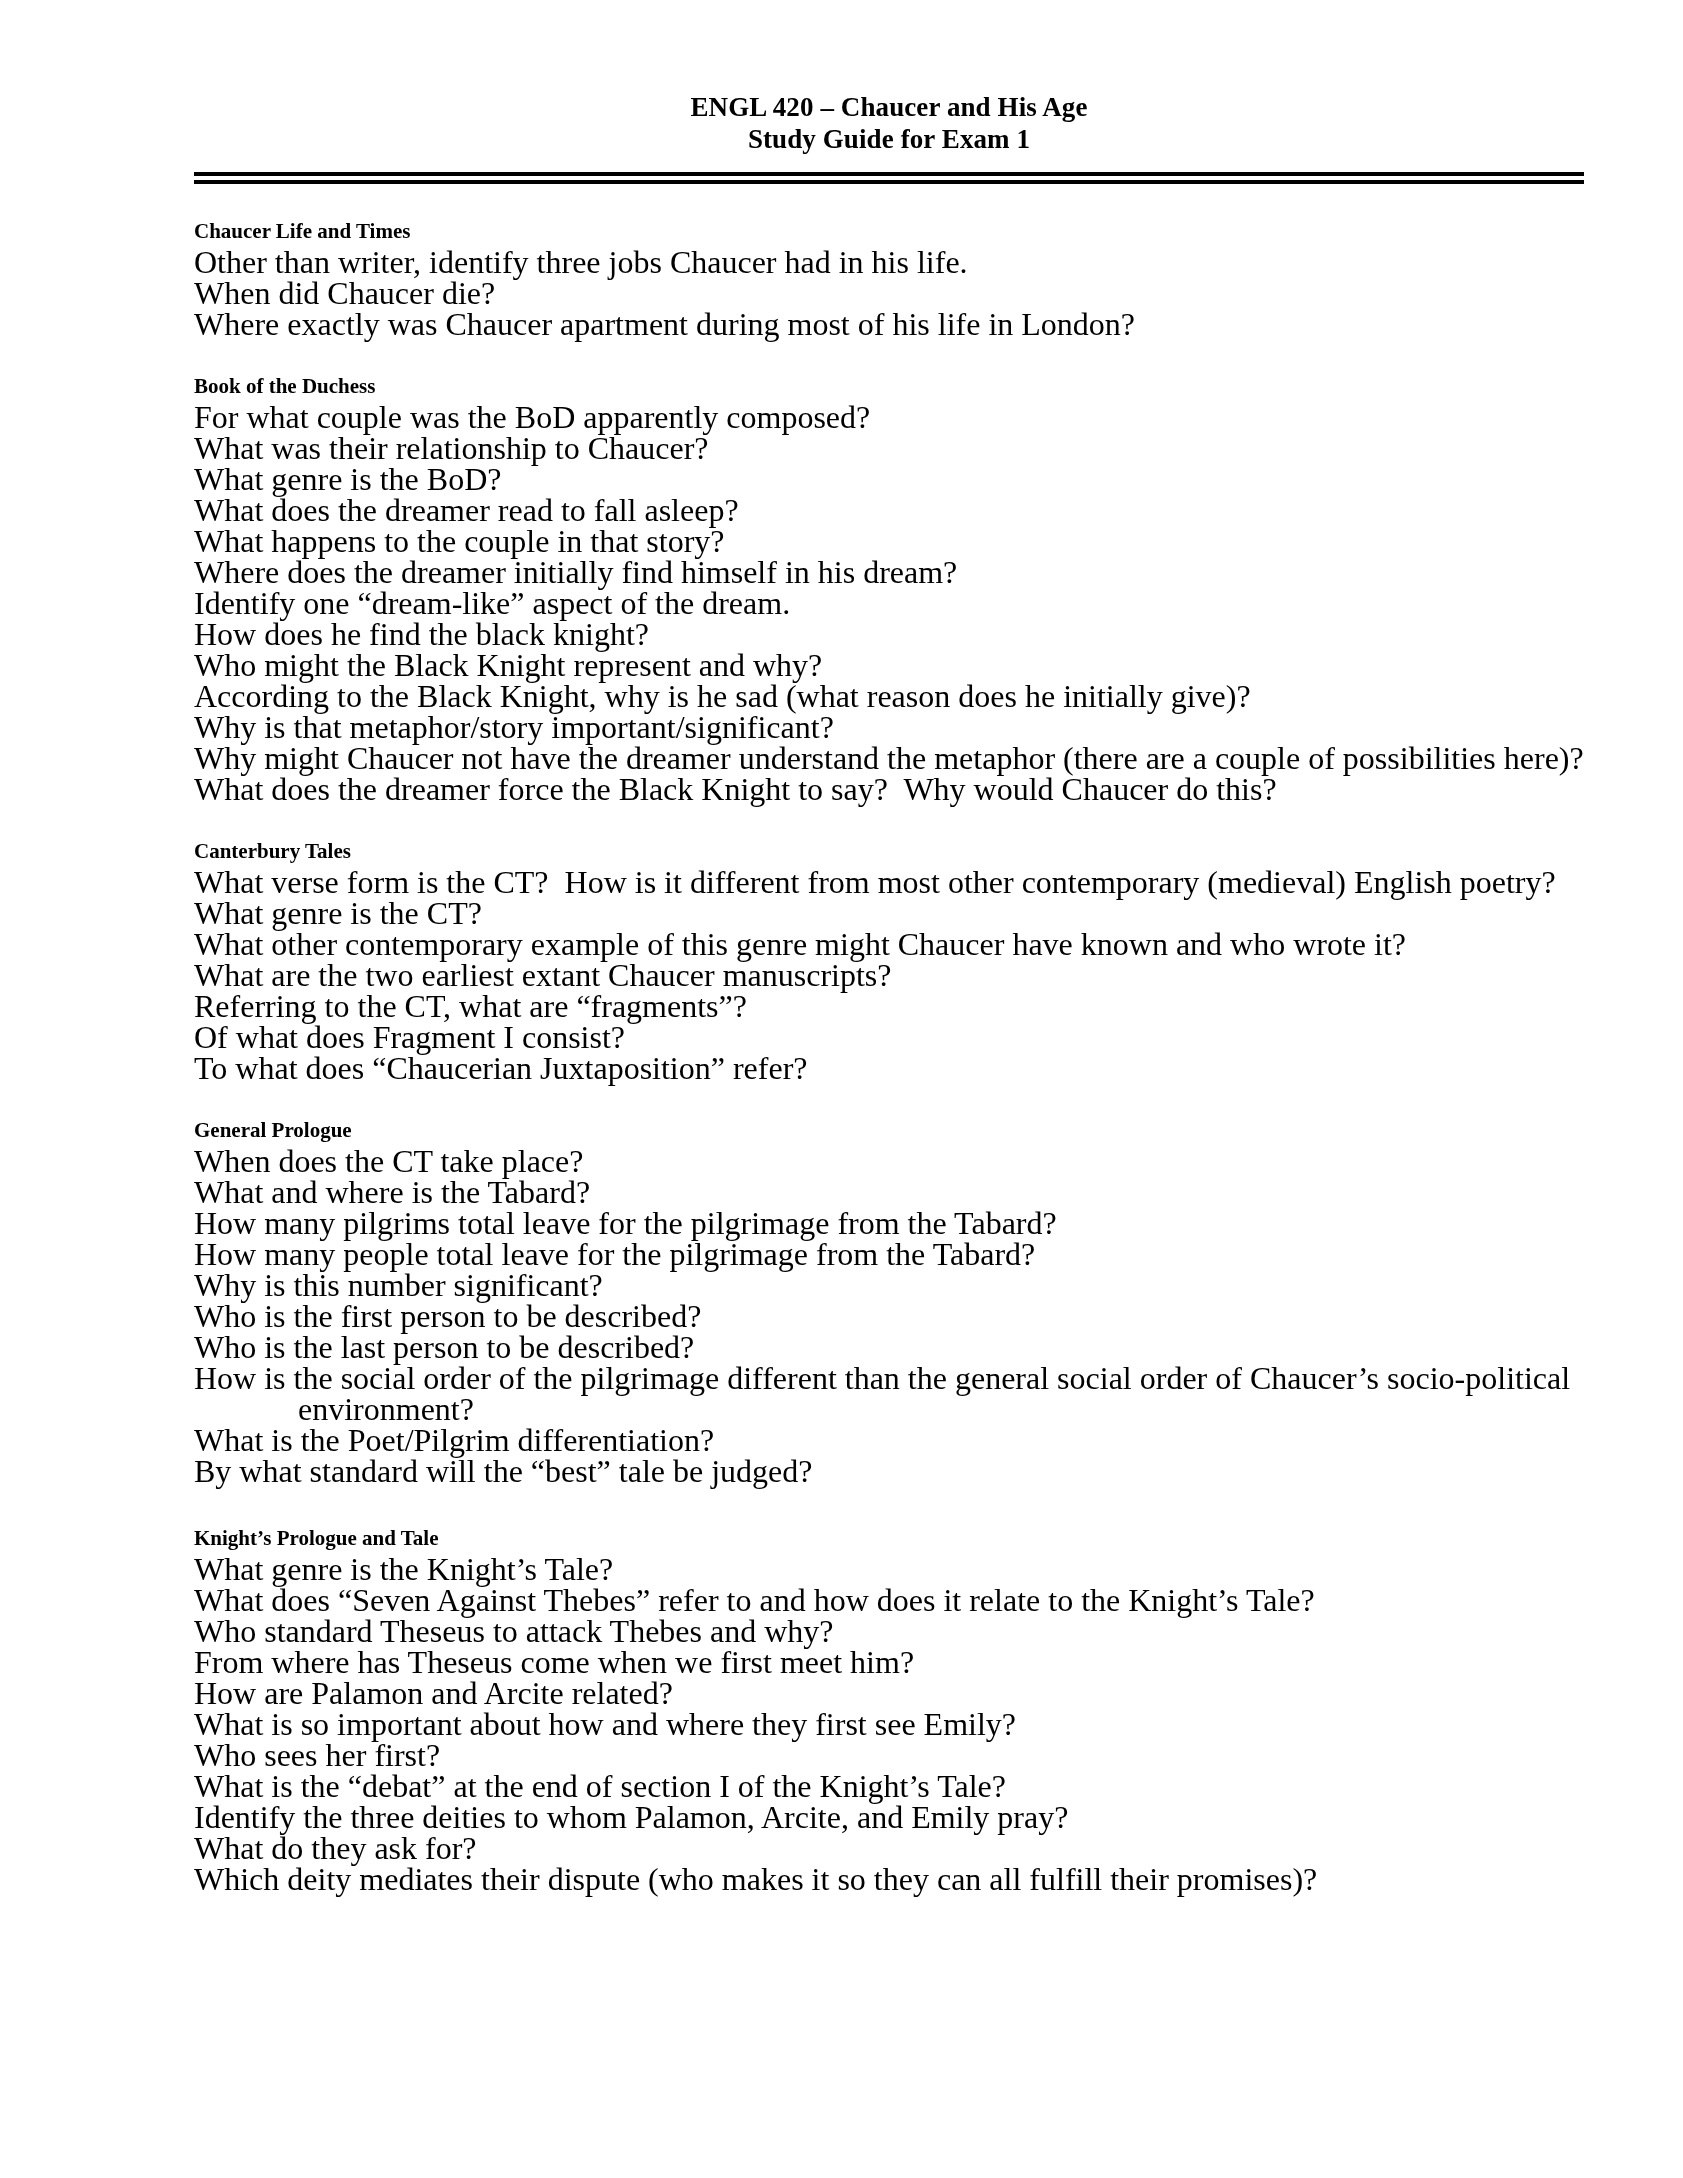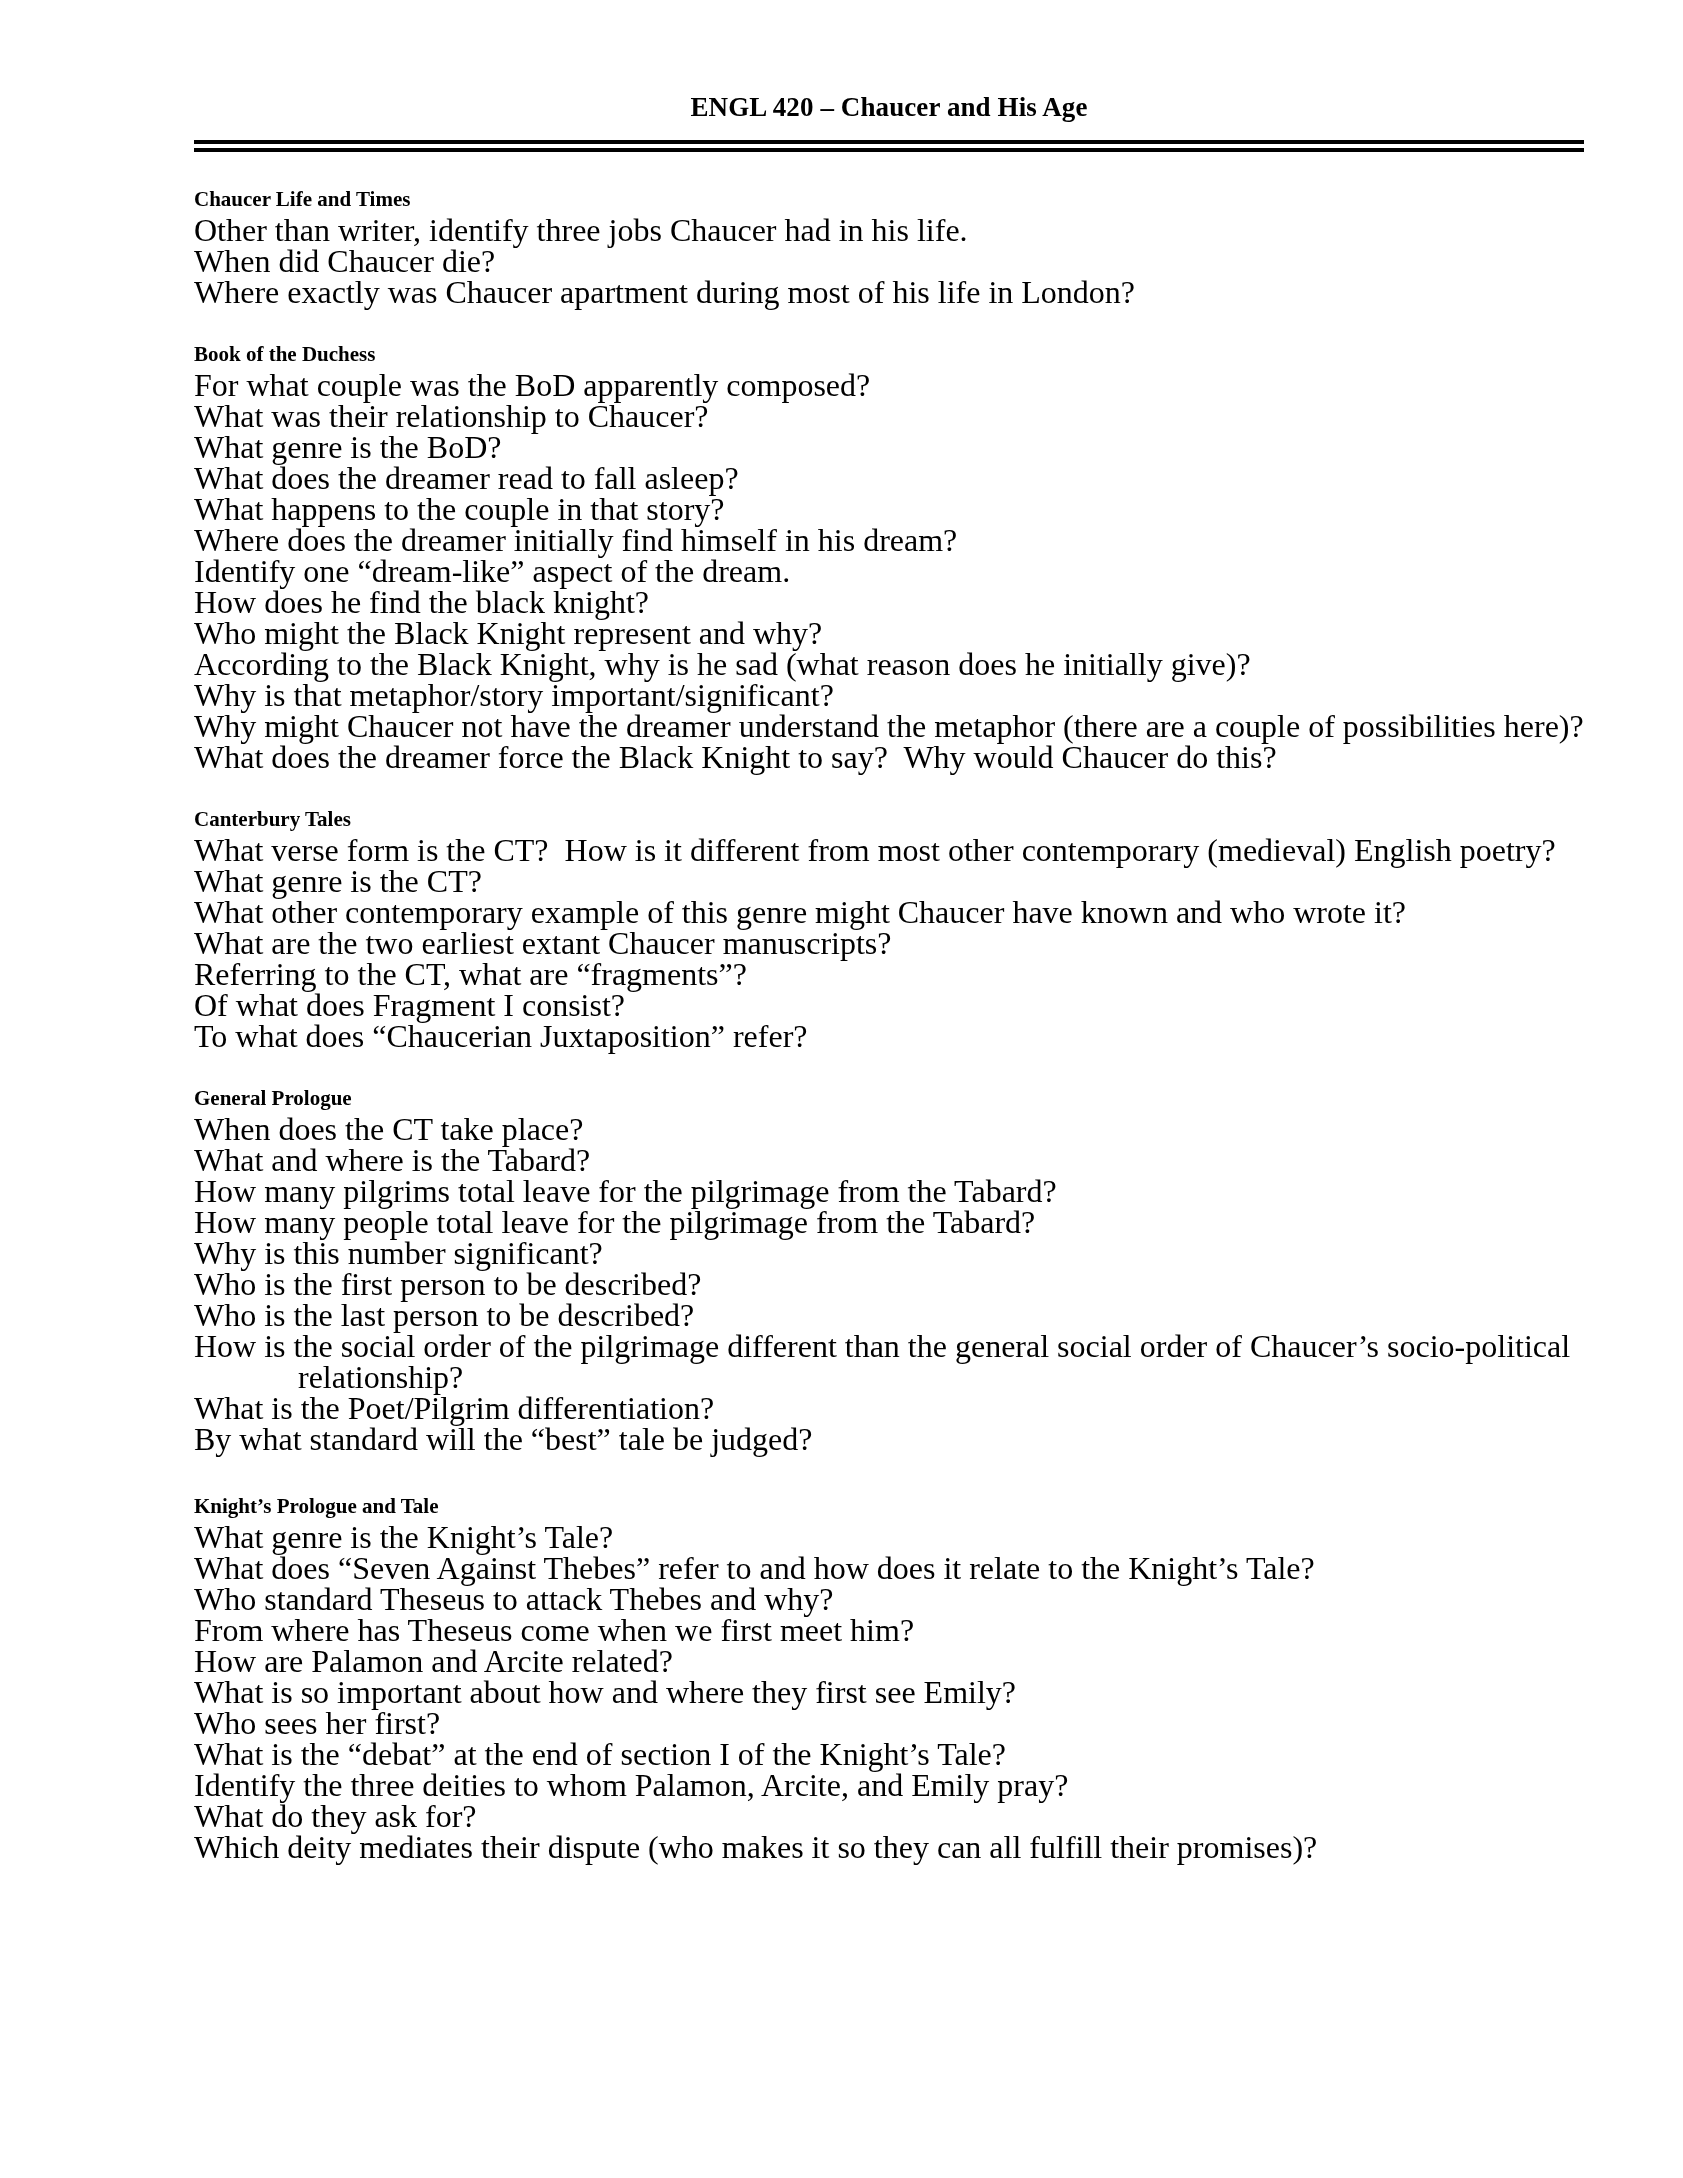--- a/index.html
+++ b/index.html
@@ -81,20 +81,21 @@
   }
 </style>
 </head>
 <body>
 
 <div class="page">
   <div class="content">
 
     <div class="doc-header">
       <div class="hline">ENGL 420 – Chaucer and His Age</div>
+      <div class="hline">Study Guide for Exam 1</div>
     </div>
 
     <div class="rule">
       <div class="bar-top"></div>
       <div class="bar-gap"></div>
       <div class="bar-bottom"></div>
     </div>
 
     <div class="body-area" id="body-area">
         <div class="section">
@@ -132,21 +133,21 @@
         <div class="section">
           <div class="section-heading">General Prologue</div>
           <div class="q-line">When does the CT take place?</div>
           <div class="q-line">What and where is the Tabard?</div>
           <div class="q-line">How many pilgrims total leave for the pilgrimage from the Tabard?</div>
           <div class="q-line">How many people total leave for the pilgrimage from the Tabard?</div>
           <div class="q-line">Why is this number significant?</div>
           <div class="q-line">Who is the first person to be described?</div>
           <div class="q-line">Who is the last person to be described?</div>
           <div class="q-line">How is the social order of the pilgrimage different than the general social order of Chaucer’s socio-political</div>
-          <div class="q-line cont">relationship?</div>
+          <div class="q-line cont">environment?</div>
           <div class="q-line">What is the Poet/Pilgrim differentiation?</div>
           <div class="q-line">By what standard will the “best” tale be judged?</div>
         </div>
         <div class="section">
           <div class="section-heading">Knight’s Prologue and Tale</div>
           <div class="q-line">What genre is the Knight’s Tale?</div>
           <div class="q-line">What does “Seven Against Thebes” refer to and how does it relate to the Knight’s Tale?</div>
           <div class="q-line">Who standard Theseus to attack Thebes and why?</div>
           <div class="q-line">From where has Theseus come when we first meet him?</div>
           <div class="q-line">How are Palamon and Arcite related?</div>

